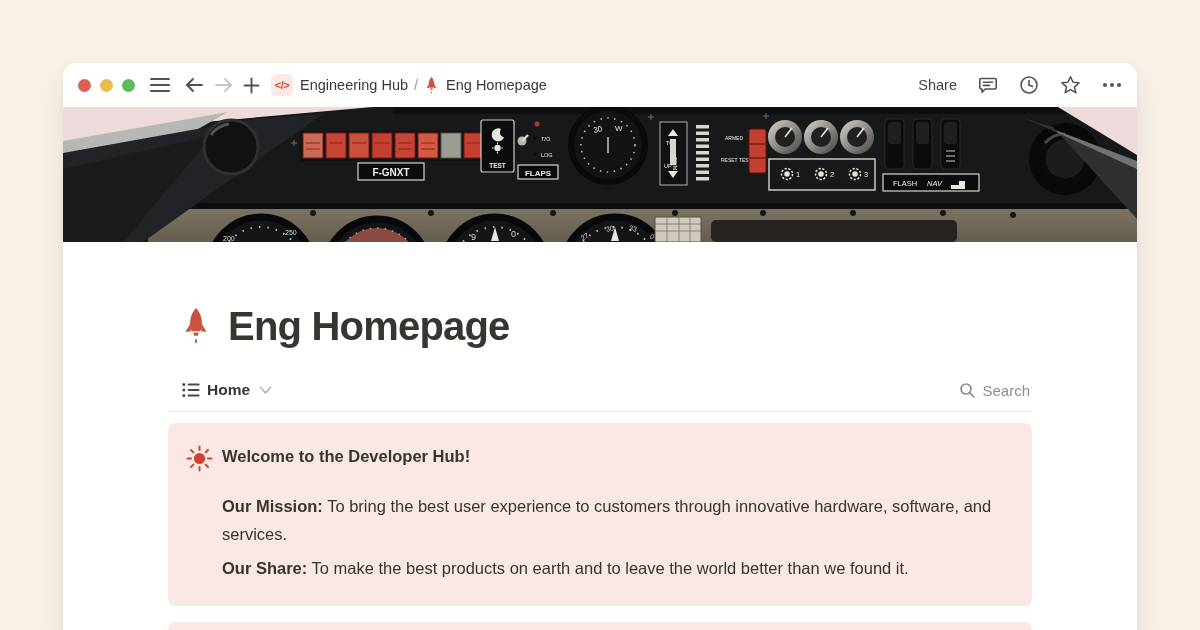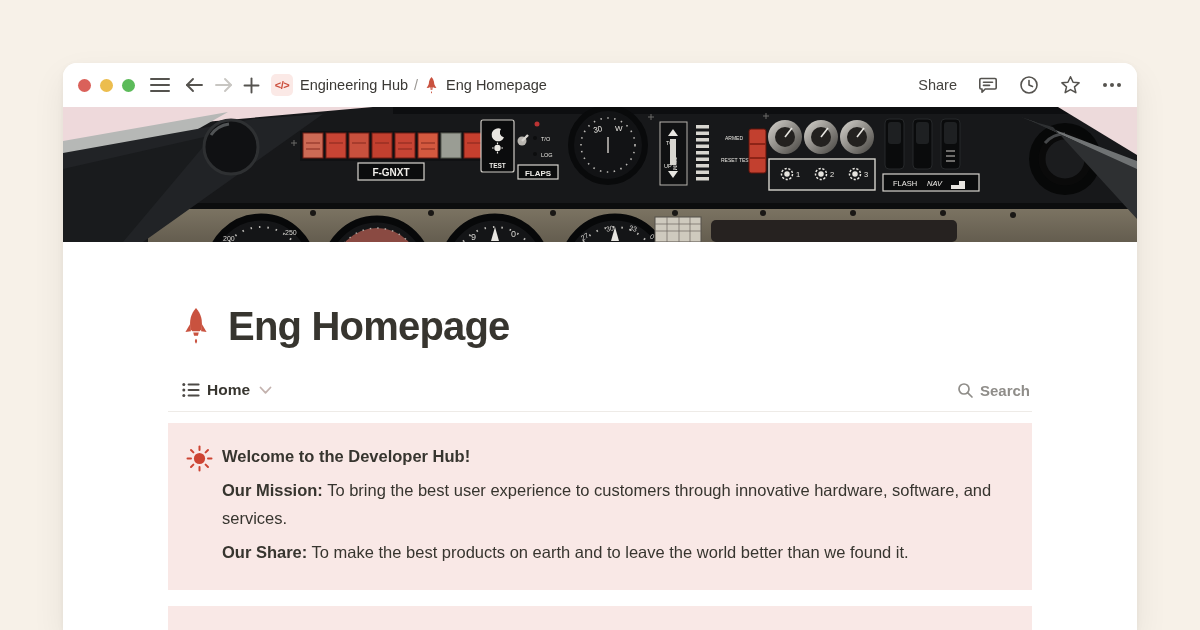--- a/index.html
+++ b/index.html
@@ -37,28 +37,28 @@
 
   
   .page-body { width:864px; margin:0 auto; padding-top:62px; }
   .title-row { display:flex; align-items:center; gap:16px; padding-left:12px; }
   .page-title { font-size:40px; font-weight:700; letter-spacing:-0.8px; color:#37352f; }
 
   .tab-row { margin-top:32px; display:flex; align-items:center; justify-content:space-between;
     padding:0 2px 12px 14px; border-bottom:1px solid #eeebe7; }
   .tab-left { display:flex; align-items:center; gap:7px; }
   .tab-label { font-size:15.5px; font-weight:700; color:#37352f; }
-  .search { display:flex; align-items:center; gap:6px; color:#8f8d89; font-size:15px; font-weight:700; }
-
-  .callout { margin-top:11px; background:#f9e8e6; border-radius:0;
+  .search { display:flex; align-items:center; gap:6px; color:#8f8d89; font-size:15px; font-weight:400; }
+
+  .callout { margin-top:11px; background:#f9e8e6; border-radius:7px;
     padding:21px 28px 24px 17px; display:flex; align-items:flex-start; }
   .callout .cicon { flex:0 0 28px; display:flex; justify-content:center; margin-top:1px; }
   .callout .ctext { margin-left:9px; font-size:16.5px; line-height:28px; }
   .callout h3 { font-size:16.5px; font-weight:700; color:#37352f; line-height:24px; }
-  .callout p { margin-top:8px; font-weight:400; }
+  .callout p { margin-top:24px; font-weight:400; }
   .callout p + p { margin-top:6px; }
   .callout b { font-weight:700; }
   .callout.second { margin-top:16px; }
 </style>
 </head>
 <body>
 
 <div class="window">
 
   <div class="toolbar">

